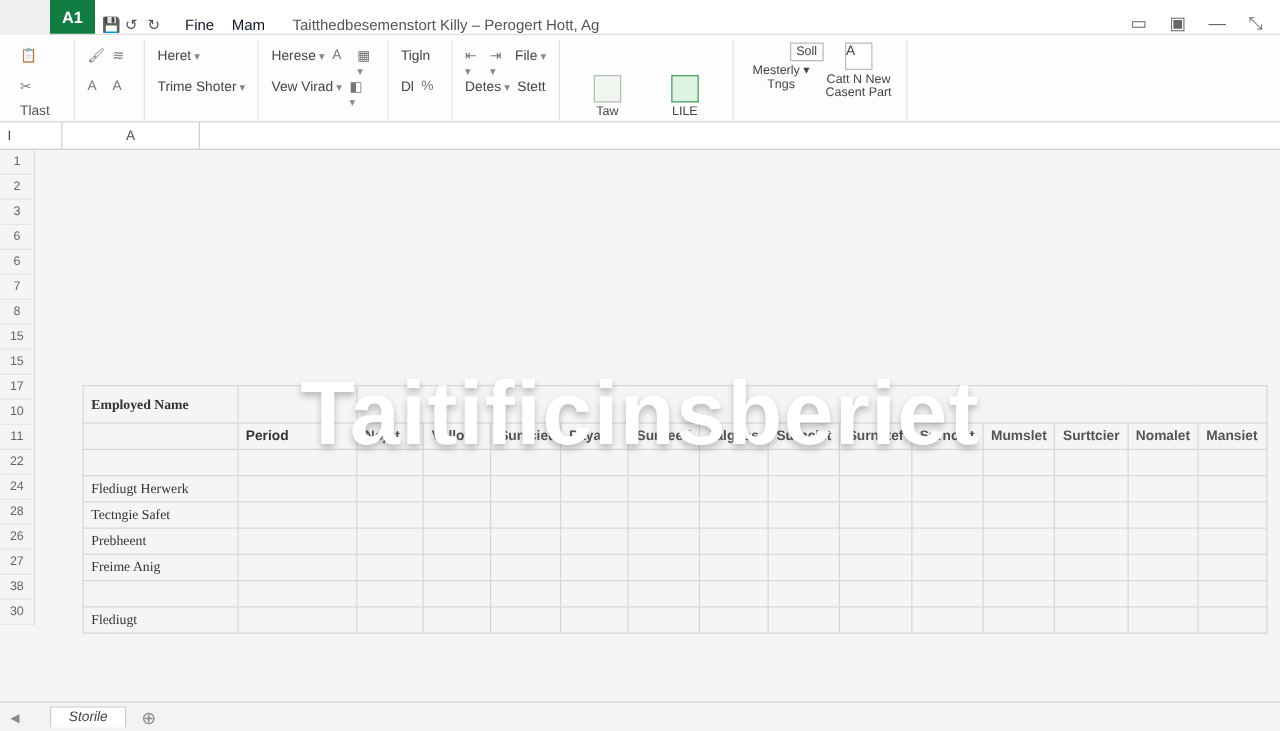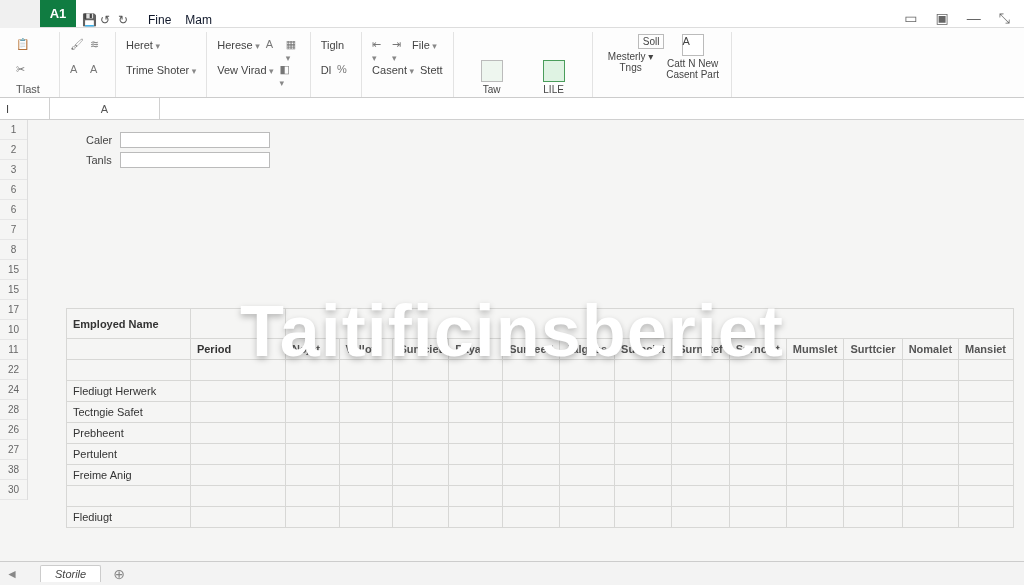--- a/index.html
+++ b/index.html
@@ -105,21 +105,21 @@
   }
   .data-table th, .data-table td {
     border:1px solid #d7d7d5;
     padding:4px 6px;
     background:rgba(255,255,255,0.0);
     text-align:left;
     height:21px;
   }
   .data-table thead th { font-weight:bold; }
   .data-table .hdr1 th { height:30px; }
-  .data-table .col-name { width:130px; }
+  .data-table .col-name { width:130px;font-family:Liberation Serif, serif; }
   .data-table .col-period { width:100px; }
   .data-table .col-d { width:55px; font-weight:bold; color:#555;}
   
   .tabbar {
     height:24px; background:#f3f3f3; border-top:1px solid #ccc;
     display:flex; align-items:center; padding-left:40px; gap:6px;
   }
   .tabbar .tab {
     padding:2px 14px; background:#fff; border:1px solid #ccc; border-bottom:none;
     font-size:11px; color:#444; border-radius:2px 2px 0 0;font-style:italic;
@@ -134,20 +134,21 @@
   <div class="logo">A1</div>
   <div class="quick">
     <span>💾</span>
     <span>↺</span>
     <span>↻</span>
   </div>
   <div class="menu">
     <span>Fine</span>
     <span>Mam</span>
   </div>
+  <div class="doc-title">Taitthedbesemenstort Killy – Perogert Hott, Ag</div>
   <div class="right">
     <span>▭</span>
     <span>▣</span>
     <span>—</span>
     <span>⤡</span>
   </div>
 </div>
 
 <div class="ribbon">
   <div class="rgroup" style="width:54px;">
@@ -201,21 +202,21 @@
     </div>
     <div class="lbl">&nbsp;</div>
   </div>
   <div class="rgroup">
     <div class="row">
       <span class="sm-ico dd">⇤</span>
       <span class="sm-ico dd">⇥</span>
       <span class="dd">File</span>
     </div>
     <div class="row">
-      <span class="dd">Casent</span>
+      <span class="dd">Detes</span>
       <span>Stett</span>
     </div>
     <div class="lbl">&nbsp;</div>
   </div>
   <div class="rgroup" style="display:flex;flex-direction:row;gap:6px;align-items:flex-end;">
     <div class="bigbtn">
       <div class="icon"></div>
       <div class="t">Taw</div>
     </div>
     <div class="bigbtn">
@@ -258,30 +259,20 @@
       <div>22</div>
       <div>24</div>
       <div>28</div>
       <div>26</div>
       <div>27</div>
       <div>38</div>
       <div>30</div>
     </div>
   <div class="sheet">
 
-    <div class="filters">
-      <div class="frow">
-        <label>Caler</label>
-        <div class="box"></div>
-      </div>
-      <div class="frow">
-        <label>Tanls</label>
-        <div class="box"></div>
-      </div>
-    </div>
 
     <table class="data-table">
       <thead>
         <tr class="hdr1">
           <th class="col-name">Employed Name</th>
           <th class="col-period"></th>
           <th colspan="13"></th>
         </tr>
         <tr id="hdr2">
             <th class="col-name"></th>
@@ -364,37 +355,20 @@
             <td></td>
             <td></td>
             <td></td>
             <td></td>
             <td></td>
             <td></td>
             <td></td>
             <td></td>
           </tr>
           <tr>
-            <td class="col-name">Pertulent</td>
-            <td class="col-period"></td>
-            <td></td>
-            <td></td>
-            <td></td>
-            <td></td>
-            <td></td>
-            <td></td>
-            <td></td>
-            <td></td>
-            <td></td>
-            <td></td>
-            <td></td>
-            <td></td>
-            <td></td>
-          </tr>
-          <tr>
             <td class="col-name">Freime Anig</td>
             <td class="col-period"></td>
             <td></td>
             <td></td>
             <td></td>
             <td></td>
             <td></td>
             <td></td>
             <td></td>
             <td></td>

